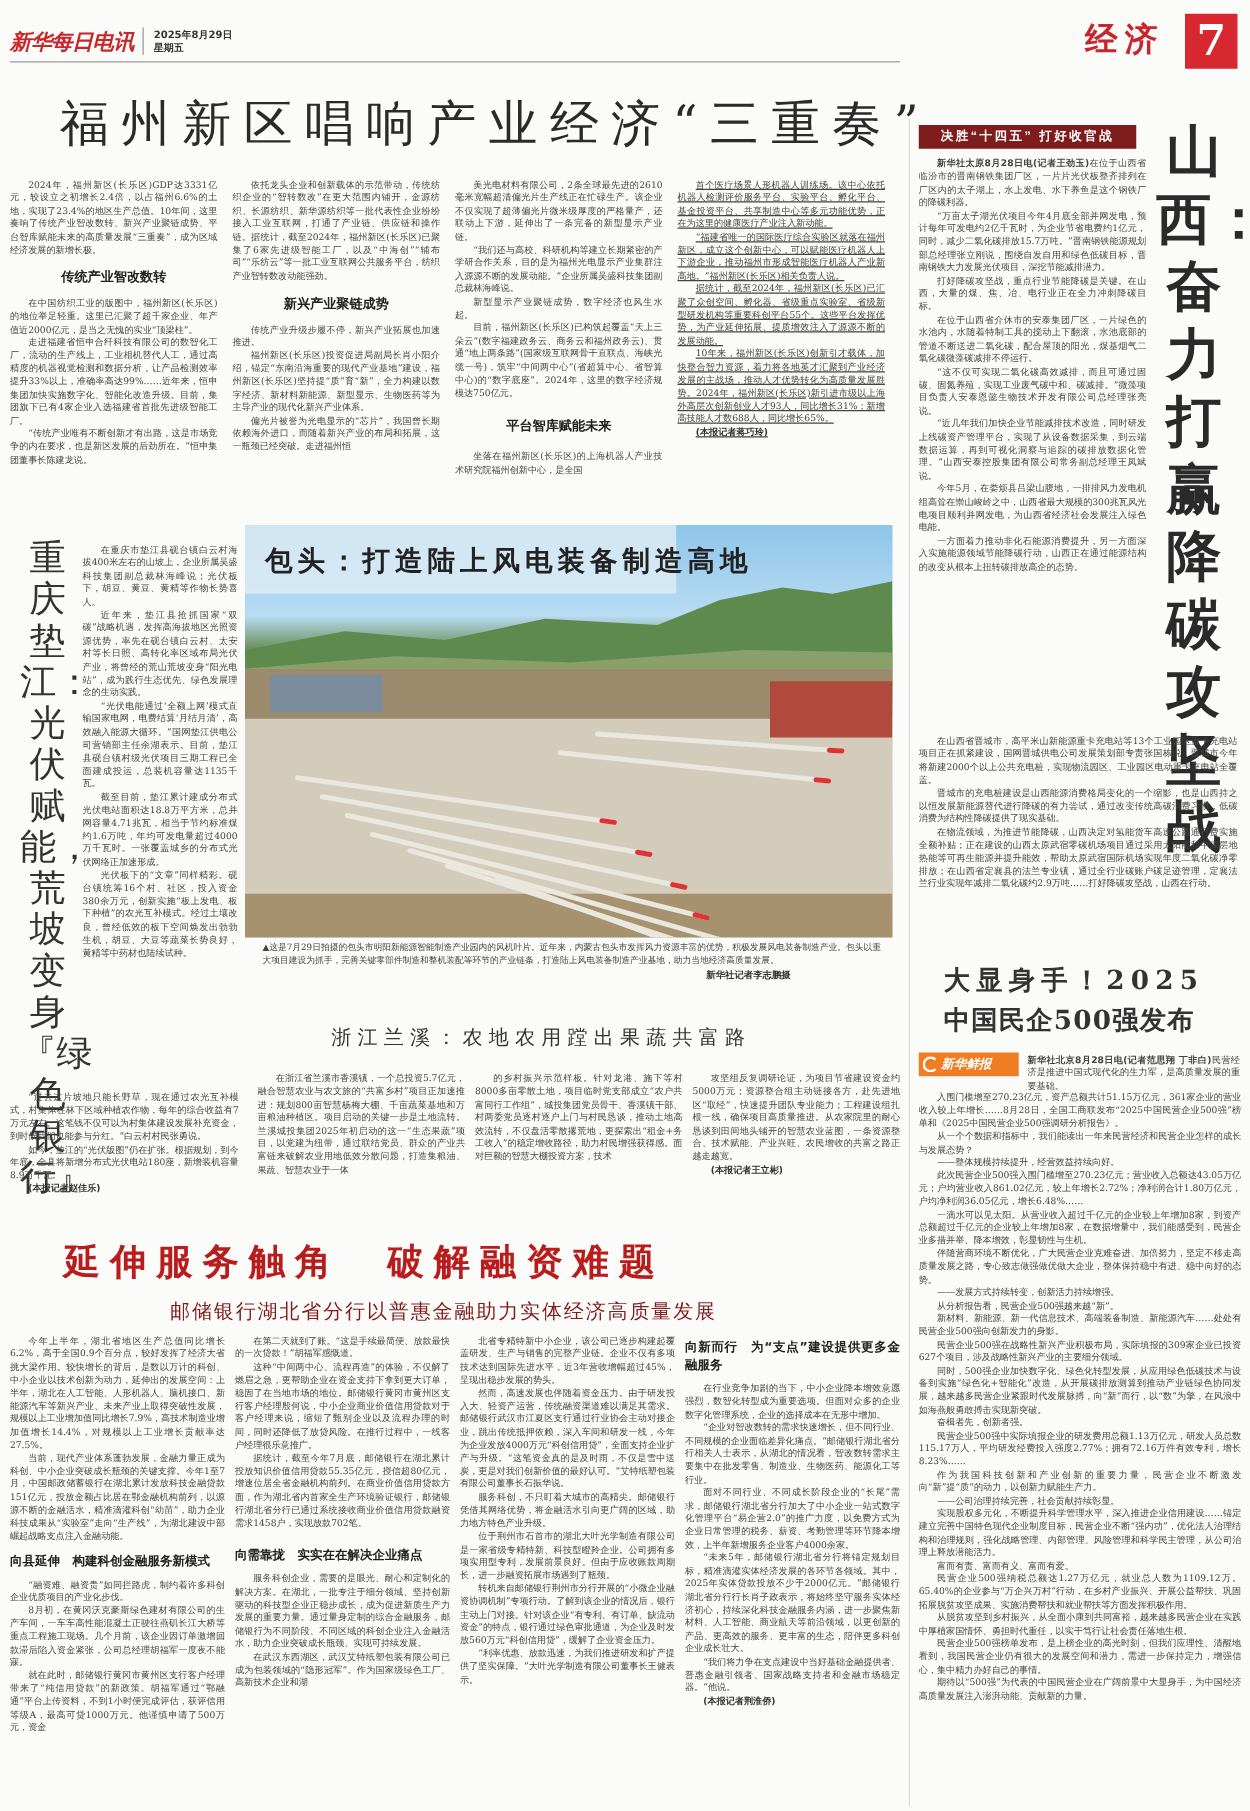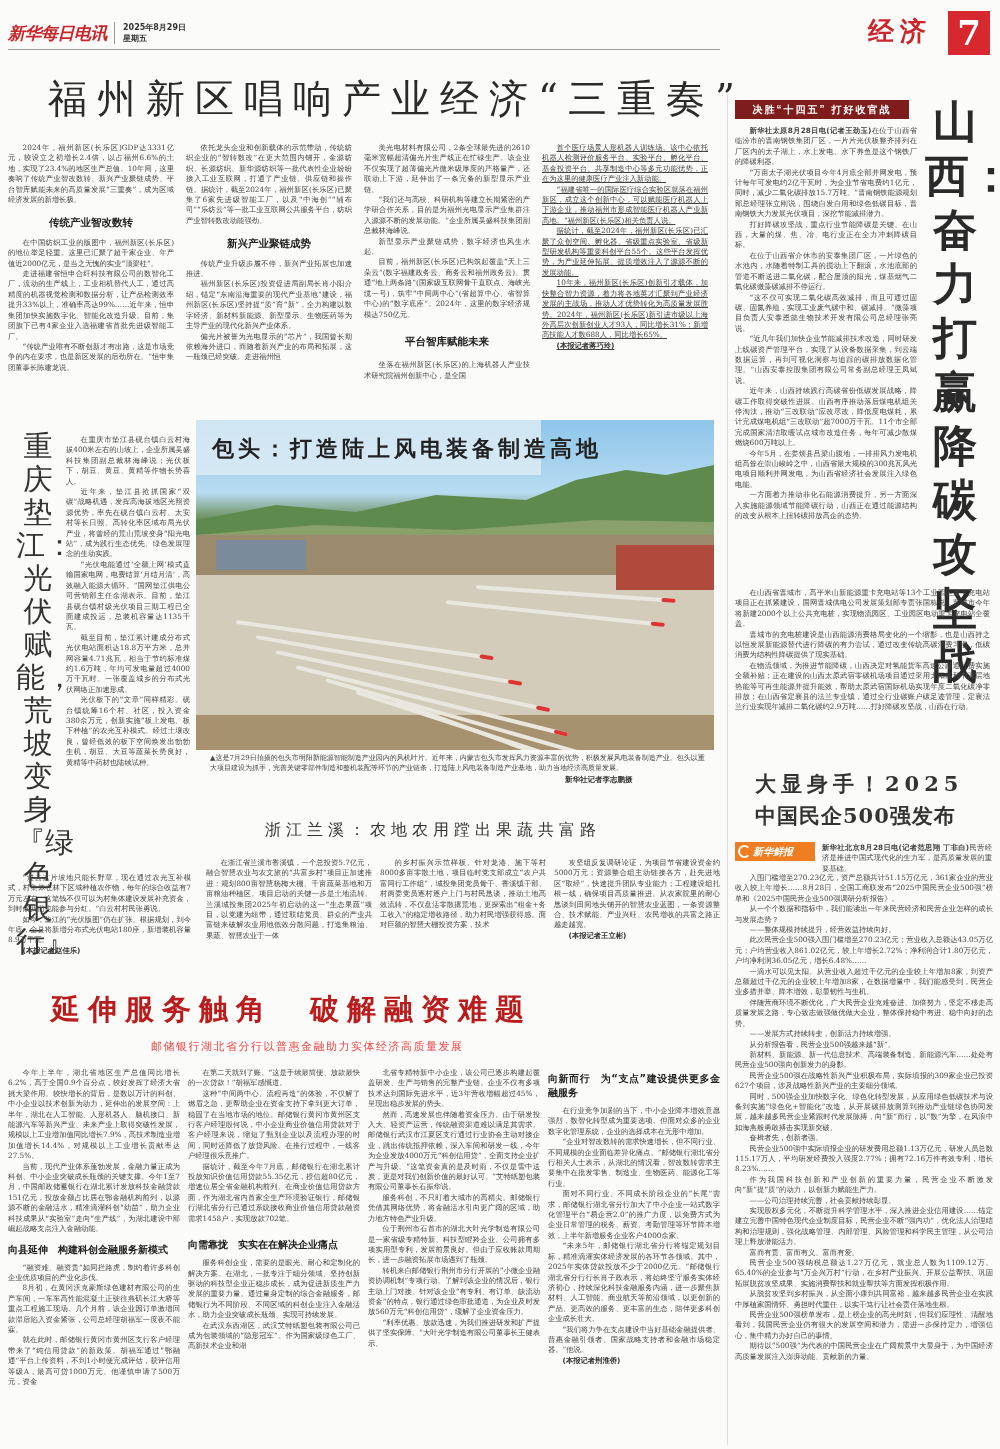--- a/index.html
+++ b/index.html
@@ -51,21 +51,21 @@
   
   #pe-title1 { left: 755px; top: 770px; font-size: 21px; font-weight: bold; color: #333; letter-spacing: 5px; }
   #pe-title2 { left: 755px; top: 802px; font-size: 21px; font-weight: bold; color: #333; letter-spacing: 1px; }
   #pe-badge { left: 735px; top: 842px; width: 80px; height: 19px; background: #ef7d22; color: #fff; font-family: "DejaVu Sans", sans-serif; font-style: italic; font-weight: bold; font-size: 10px; line-height: 19px; padding-left: 18px; }
   #pe-badge-icon { left: 3px; top: 3px; width: 13px; height: 13px; border: 2px solid #fff; border-radius: 50%; border-right-color: transparent; }
   #pe-lead { left: 822px; top: 843px; width: 170px; font-size: 7.3px; line-height: 10.4px; color: #444; text-align: justify; }
   #pe-body { left: 735px; top: 873px; width: 258px; }
 
   
   #pb-title { left: 51px; top: 990px; font-size: 29px; font-weight: bold; letter-spacing: 8px; color: #b91c1c; }
-  #pb-subtitle { left: 151px; top: 1039px; font-family: "DejaVu Sans", sans-serif; font-size: 11px; letter-spacing: 1.5px; color: #ef4444; }
+  #pb-subtitle { left: 136px; top: 1039px; font-family: "DejaVu Sans", sans-serif; font-size: 16px; letter-spacing: 1.5px; color: #7f1d1d; }
   .pb-col { top: 1068px; width: 172px; }
   .pb-head { font-family: "DejaVu Sans", "Liberation Sans", sans-serif; font-weight: bold; font-size: 10px; color: #222; margin: 8px 0 6px 0; text-indent: 0; line-height: 14px; }
 
   .vdiv { position: absolute; width: 1px; background: #ddd; }
 </style>
 </head>
 <body>
 
 <div class="abs" id="masthead-logo">新华每日电讯</div>
 <div class="abs" id="masthead-sep"></div>
@@ -111,21 +111,20 @@
 
 <div class="abs" id="sx-banner">决胜“十四五” 打好收官战</div>
 <div class="abs" id="sx-vtitle">山西：奋力打赢降碳攻坚战</div>
 <div class="abs body-text" id="sx-body">
   <p><b style="font-family:'DejaVu Sans',sans-serif;">新华社太原8月28日电(记者王劲玉)</b><span>在位于山西省临汾市的晋南钢铁集团厂区，一片片光伏板整齐排列在厂区内的太子湖上，水上发电、水下养鱼是这个钢铁厂的降碳利器。</span></p>
   <p>“万亩太子湖光伏项目今年4月底全部并网发电，预计每年可发电约2亿千瓦时，为企业节省电费约1亿元，同时，减少二氧化碳排放15.7万吨。”晋南钢铁能源规划部总经理张立刚说，围绕自发自用和绿色低碳目标，晋南钢铁大力发展光伏项目，深挖节能减排潜力。</p>
   <p>打好降碳攻坚战，重点行业节能降碳是关键。在山西，大量的煤、焦、冶、电行业正在全力冲刺降碳目标。</p>
   <p>在位于山西省介休市的安泰集团厂区，一片绿色的水池内，水随着特制工具的搅动上下翻滚，水池底部的管道不断送进二氧化碳，配合屋顶的阳光，煤基烟气二氧化碳微藻碳减排不停运行。</p>
   <p>“这不仅可实现二氧化碳高效减排，而且可通过固碳、固氮养殖，实现工业废气碳中和、碳减排。”微藻项目负责人安泰恩懿生物技术开发有限公司总经理张亮说。</p>
   <p>“近几年我们加快企业节能减排技术改造，同时研发上线碳资产管理平台，实现了从设备数据采集，到云端数据运算，再到可视化洞察与追踪的碳排放数据化管理。”山西安泰控股集团有限公司常务副总经理王凤斌说。</p>
-  <p>近年来，山西持续践行高碳省份低碳发展战略，降碳工作取得突破性进展。山西有序推动落后煤电机组关停淘汰，推动“三改联动”应改尽改，降低度电煤耗，累计完成煤电机组“三改联动”超7000万千瓦。11个市全部完成国家清洁取暖试点城市改造任务，每年可减少散煤燃烧600万吨以上。</p>
   <p>今年5月，在娄烦县吕梁山腹地，一排排风力发电机组高耸在崇山峻岭之中，山西省最大规模的300兆瓦风光电项目顺利并网发电，为山西省经济社会发展注入绿色电能。</p>
   <p>一方面着力推动非化石能源消费提升，另一方面深入实施能源领域节能降碳行动，山西正在通过能源结构的改变从根本上扭转碳排放高企的态势。</p>
 </div>
 <div class="abs body-text" id="sx-body2">
   <p>在山西省晋城市，高平米山新能源重卡充电站等13个工业园区重卡充电站项目正在抓紧建设，国网晋城供电公司发展策划部专责张国栋说，晋城市今年将新建2000个以上公共充电桩，实现物流园区、工业园区电动重卡充电站全覆盖。</p>
   <p>晋城市的充电桩建设是山西能源消费格局变化的一个缩影，也是山西持之以恒发展新能源替代进行降碳的有力尝试，通过改变传统高碳消费习惯，低碳消费为结构性降碳提供了现实基础。</p>
   <p>在物流领域，为推进节能降碳，山西决定对氢能货车高速公路通行费实施全额补贴；正在建设的山西太原武宿零碳机场项目通过采用太阳能和中深层地热能等可再生能源并提升能效，帮助太原武宿国际机场实现年度二氧化碳净零排放；在山西省定襄县的法兰专业镇，通过全行业碳账户碳足迹管理，定襄法兰行业实现年减排二氧化碳约2.9万吨……打好降碳攻坚战，山西在行动。</p>
 </div>
 
 <div class="abs" id="cq-vtitle">重庆垫江：光伏赋能，荒坡变身『绿色银行』</div>

